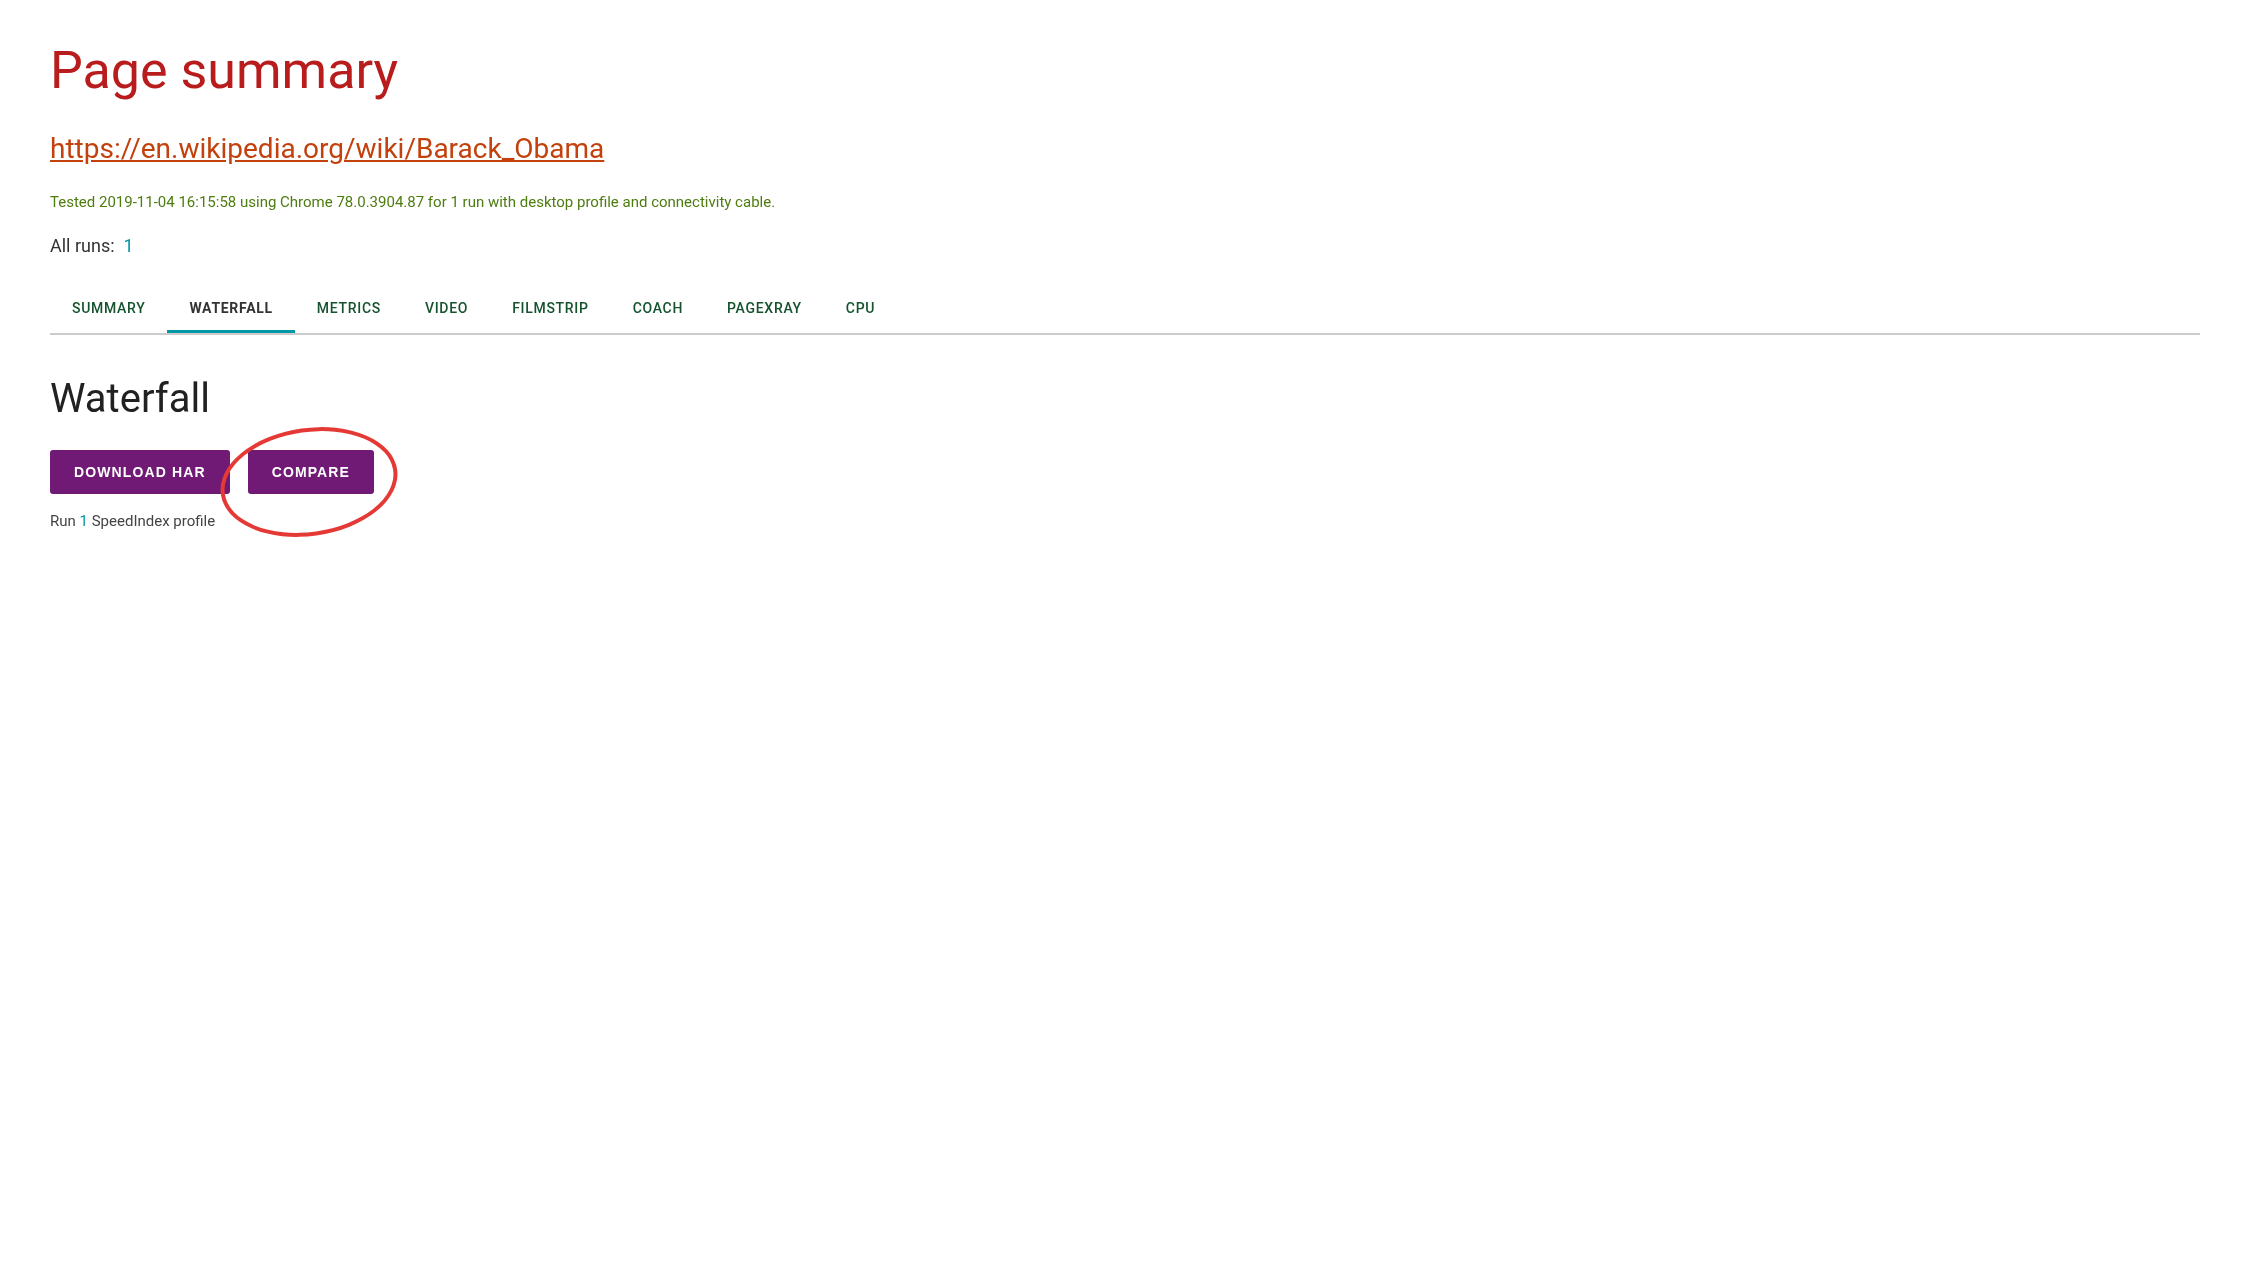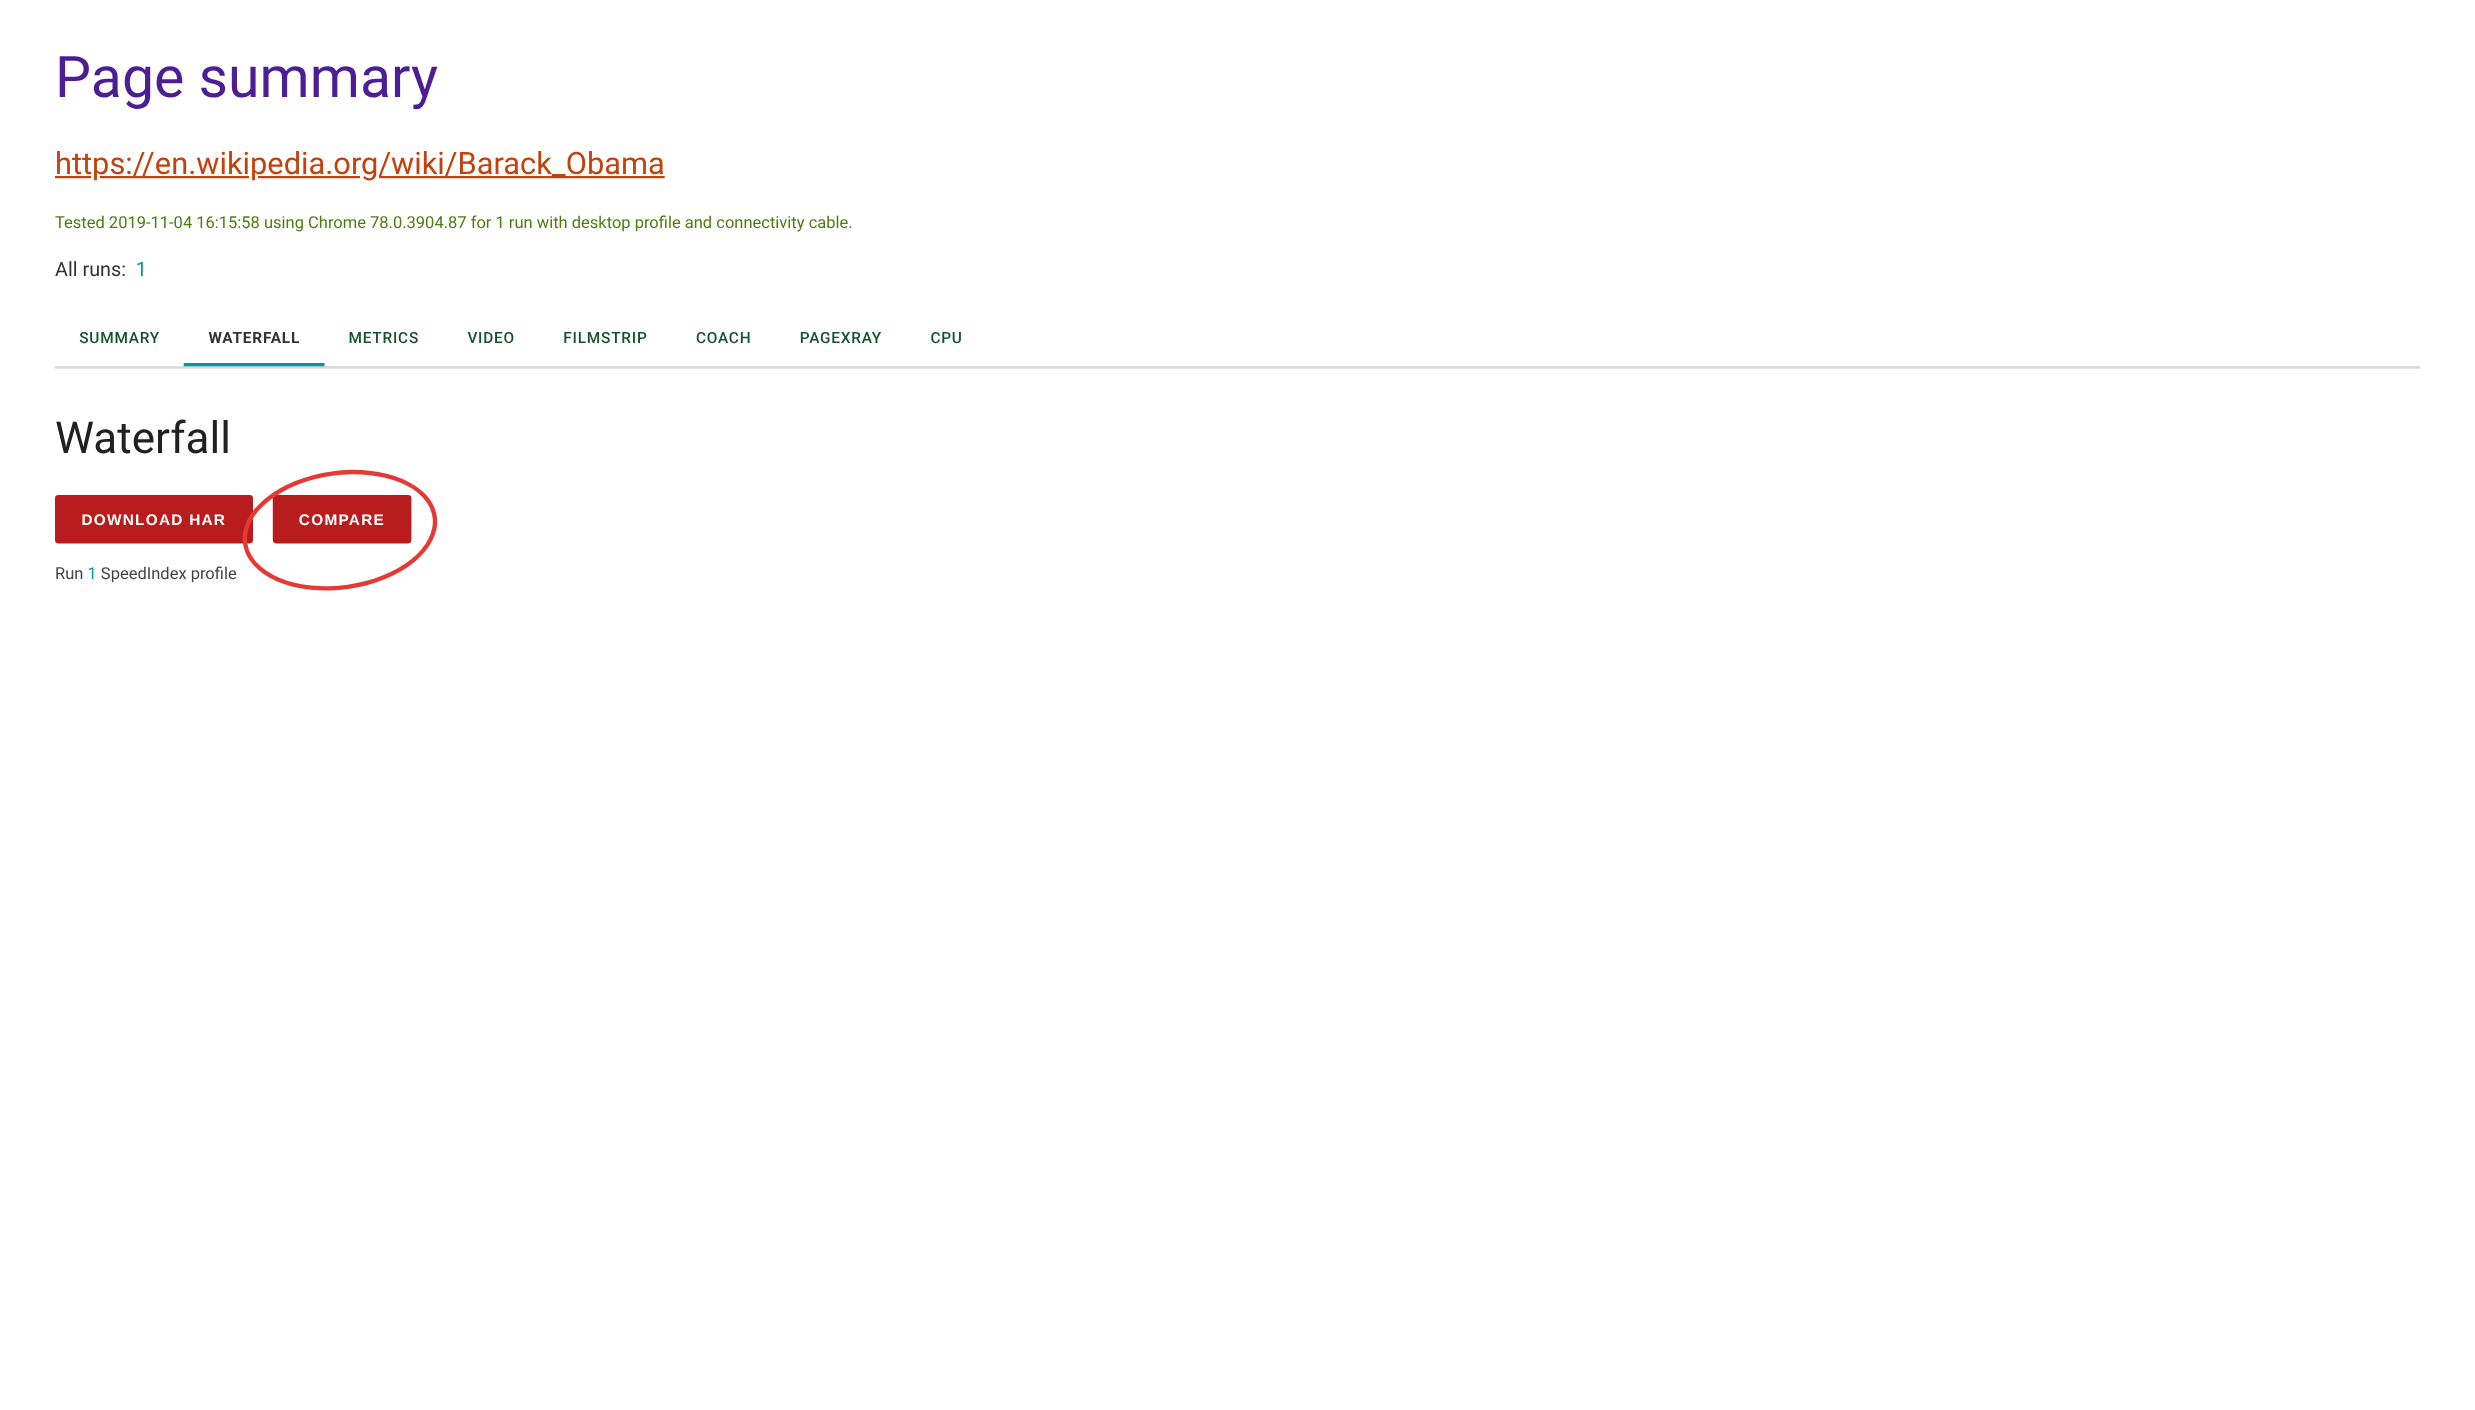--- a/index.html
+++ b/index.html
@@ -12,21 +12,21 @@
       font-family: 'Roboto', Arial, sans-serif;
       background: #ffffff;
       color: #333333;
       padding: 40px 50px;
       font-size: 16px;
     }
 
     .page-title {
       font-size: 52px;
       font-weight: 400;
-      color: #4c1d95;
+      color: #b91c1c;
       margin-bottom: 30px;
       line-height: 1.2;
     }
 
     .url-link {
       display: inline-block;
       font-size: 28px;
       color: #c2410c;
       text-decoration: underline;
       margin-bottom: 28px;
@@ -101,21 +101,21 @@
 
     .buttons-row {
       display: flex;
       align-items: center;
       gap: 18px;
       margin-bottom: 18px;
       position: relative;
     }
 
     .btn-golden {
-      background-color: #b91c1c;
+      background-color: #701a75;
       color: #ffffff;
       border: none;
       padding: 14px 24px;
       font-size: 14px;
       font-weight: 700;
       letter-spacing: 0.08em;
       text-transform: uppercase;
       cursor: pointer;
       border-radius: 3px;
     }

